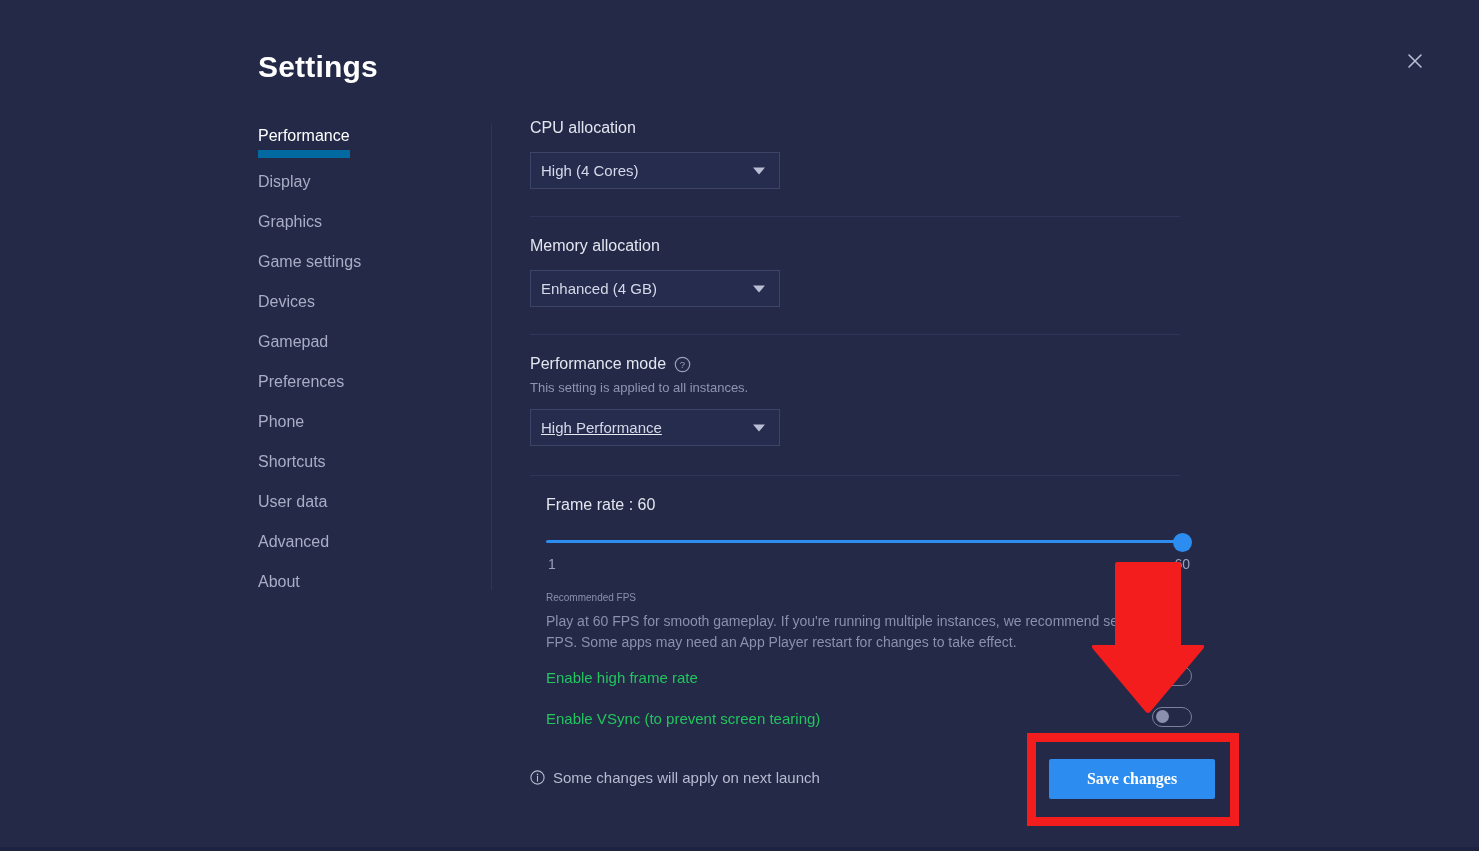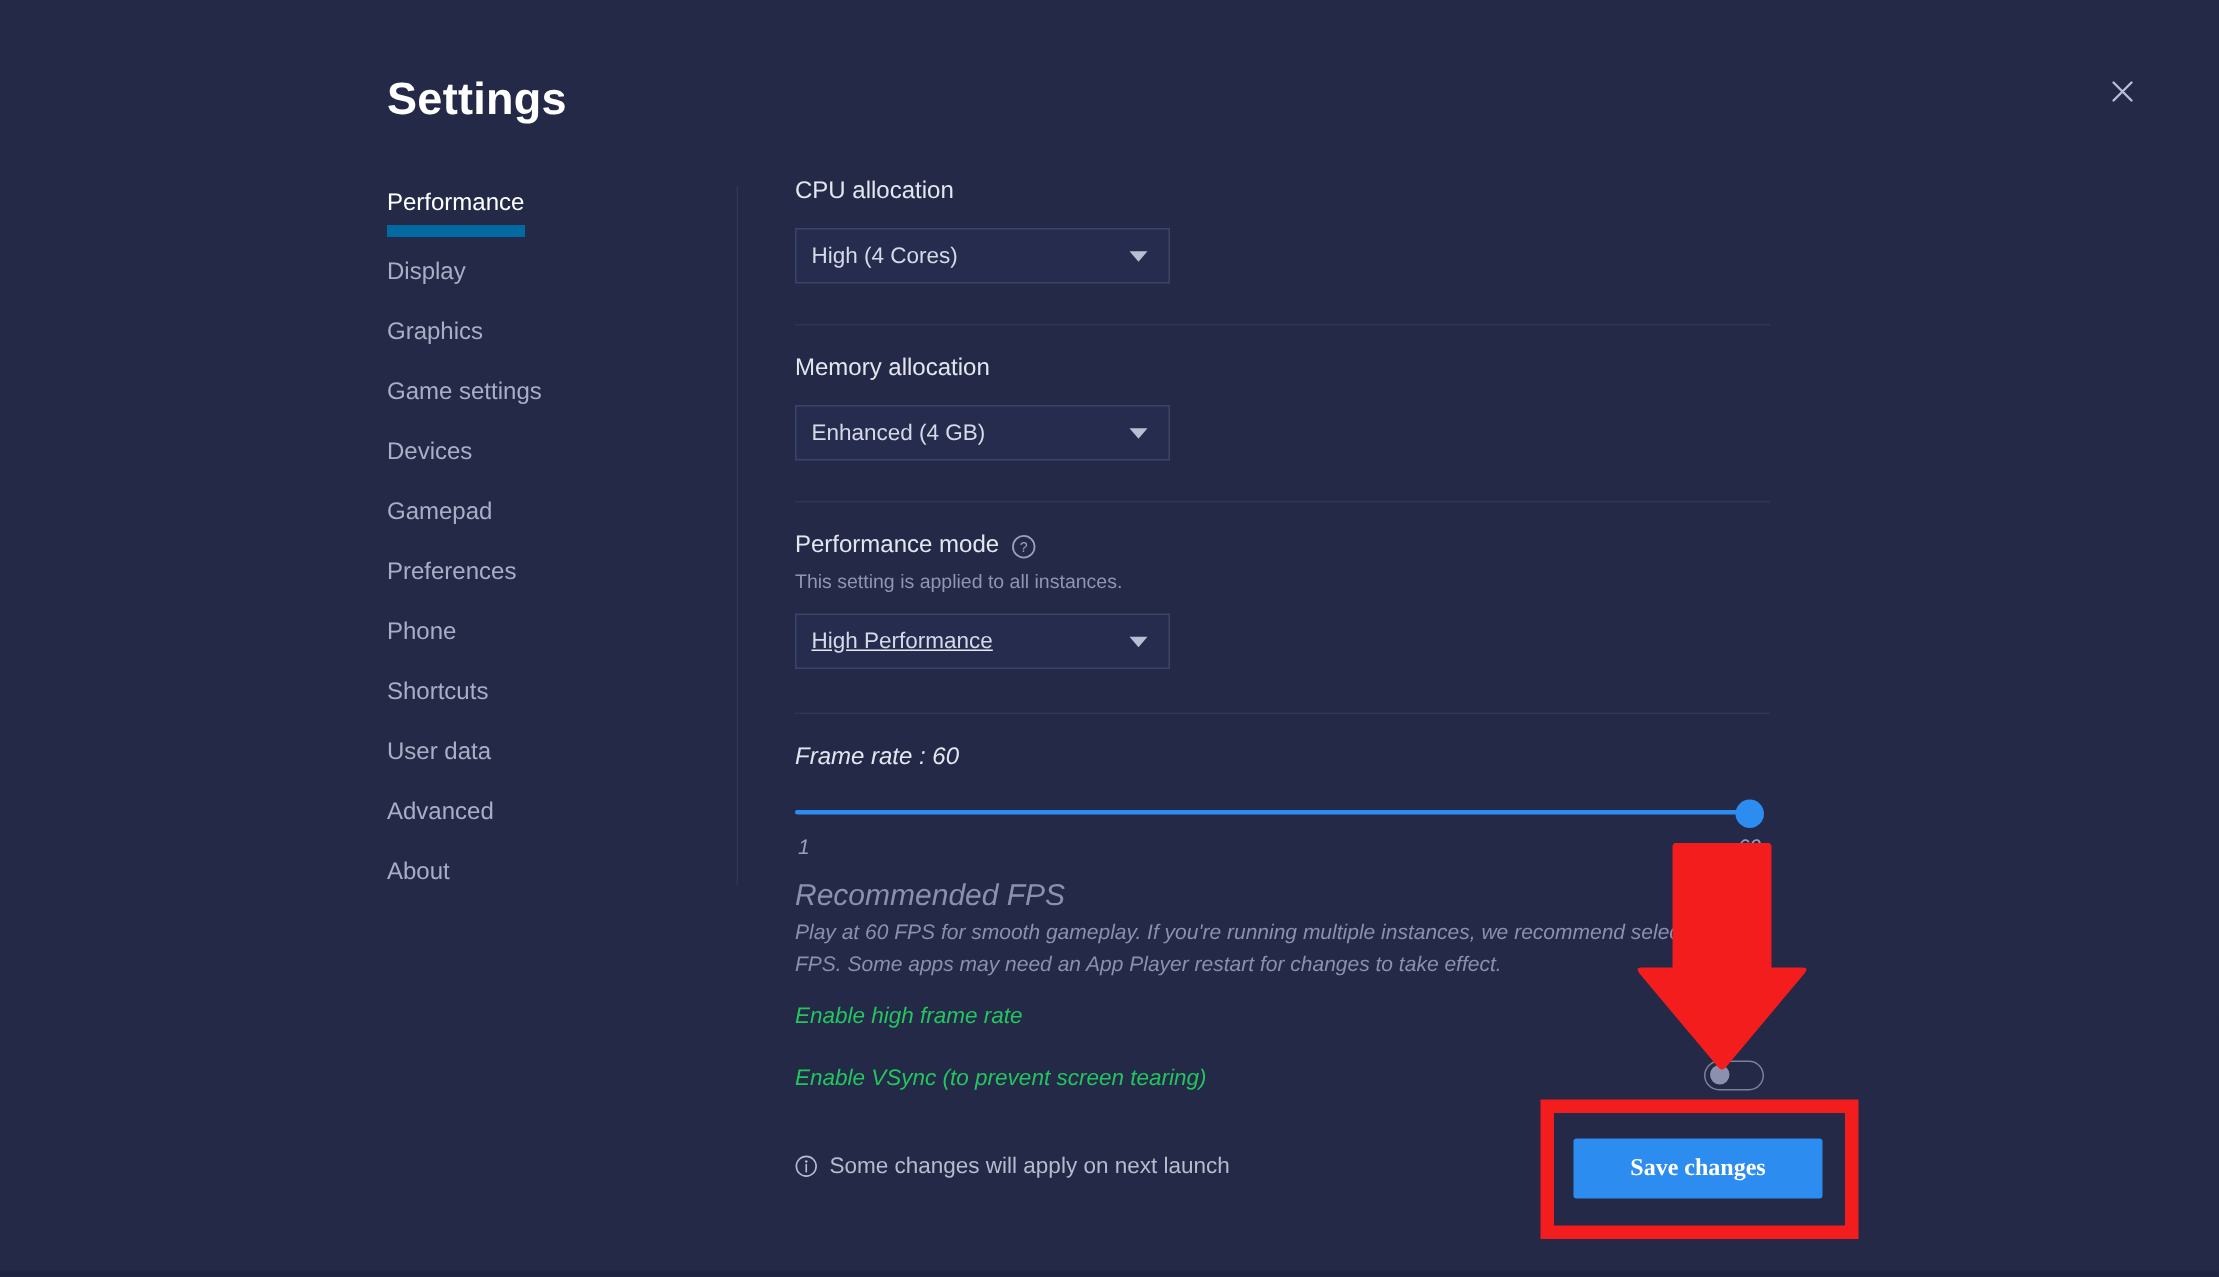--- a/index.html
+++ b/index.html
@@ -162,21 +162,21 @@
   .h-divider {
     width: 650px;
     height: 1px;
     background: #2e3558;
   }
 
   
   .block-cpu   { position: absolute; left: 0; top: 0; }
   .block-mem   { position: absolute; left: 0; top: 118px; }
   .block-perf  { position: absolute; left: 0; top: 236px; }
-  .block-fps   { position: absolute; left: 0; top: 377px; font-style: italic; }
+  .block-fps   { position: absolute; left: 16px; top: 377px; }
 
   .sep-1 { position: absolute; left: 0; top: 98px; }
   .sep-2 { position: absolute; left: 0; top: 216px; }
   .sep-3 { position: absolute; left: 0; top: 357px; }
 
   .mt12 { margin-top: 12px; text-decoration: underline; }
   .mt14 { margin-top: 14px; }
 
   
   .slider-wrap {
@@ -209,21 +209,21 @@
     width: 648px;
     margin-top: 5px;
     height: 18px;
     font-size: 14px;
     color: #9aa0bc;
   }
   .slider-min { position: absolute; left: 2px; top: 0; }
   .slider-max { position: absolute; right: 4px; top: 0; }
 
   .rec-title {
-    font-size: 20px;
+    font-size: 10px;
     color: #8a90ad;
     margin-top: 14px;
     line-height: 19px;
   }
   .rec-body {
     font-size: 14px;
     color: #8a90ad;
     line-height: 21px;
     margin-top: 4px;
     width: 648px;

